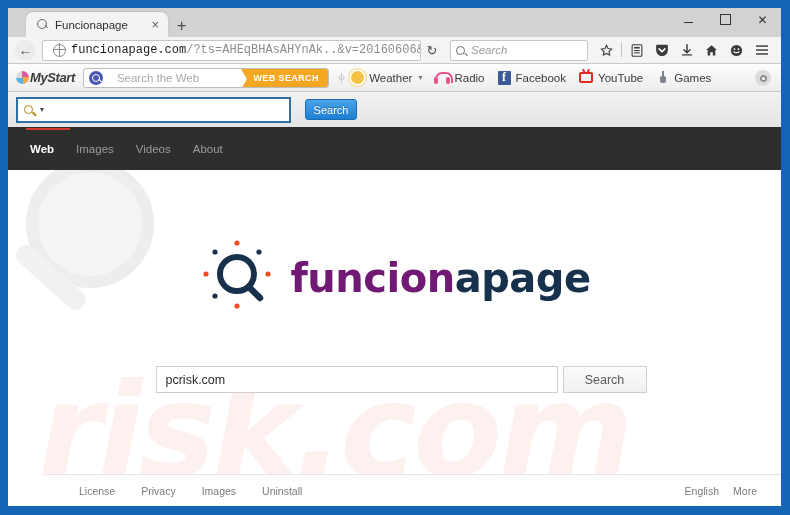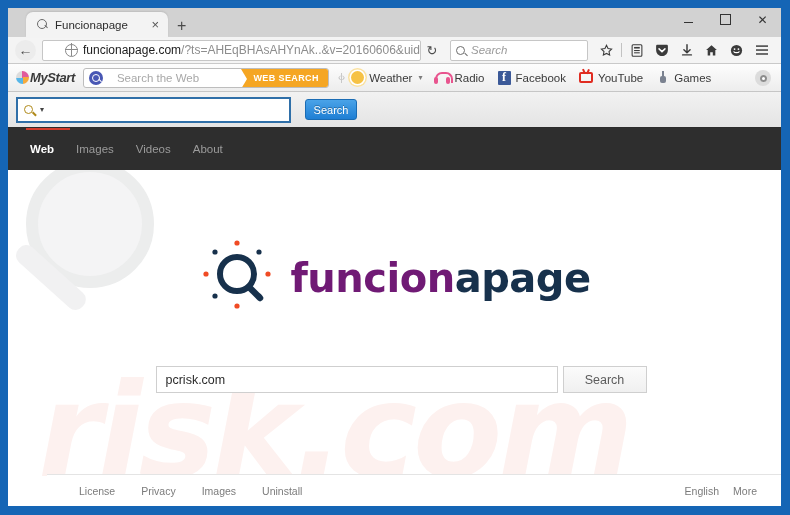--- a/index.html
+++ b/index.html
@@ -100,22 +100,23 @@
     margin-right: 6px;
     flex: 0 0 auto;
   }
   .urlbox {
     flex: 1 1 auto;
     height: 21px;
     background: #fff;
     border: 1px solid #c6c6c6;
     border-radius: 2px;
     display: flex; align-items: center;
-    padding: 0 20px;
+    padding: 0 8px;
     overflow: hidden;
+    font-family: Liberation Mono, monospace;
   }
   .globe {
     width: 13px; height: 13px; border-radius: 50%;
     border: 1.2px solid #8a8a8a;
     position: relative; flex: 0 0 13px;
     margin: 0 5px 0 2px;
   }
   .globe::before {
     content:""; position:absolute; left:-1.2px; top: 4.6px;
     width: 13px; height: 1.2px; background: #8a8a8a;

